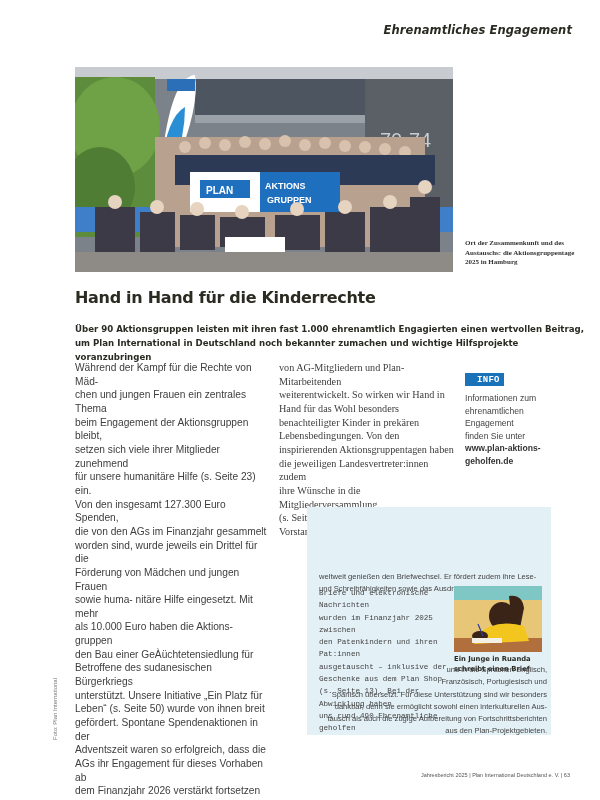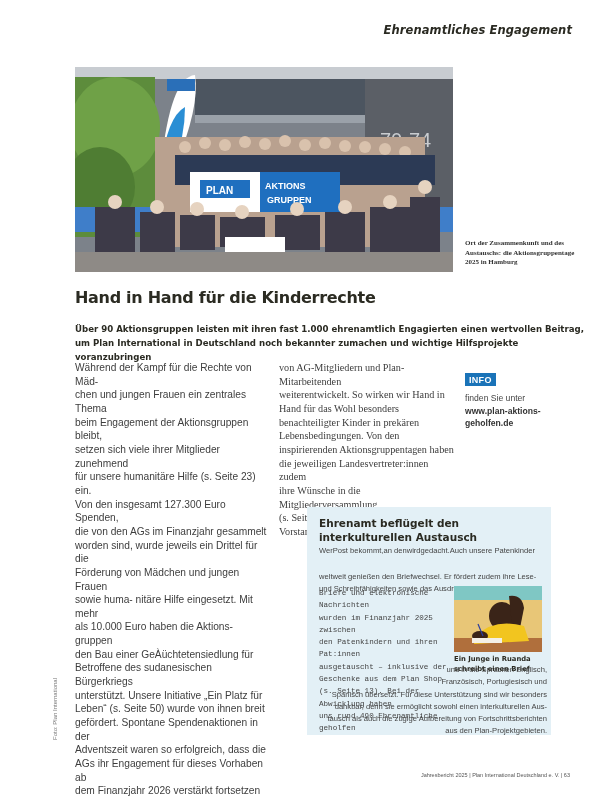--- a/index.html
+++ b/index.html
@@ -45,21 +45,21 @@
 
     .photo-credit {
       position: absolute; left: 52px; top: 740px;
       transform: rotate(-90deg); transform-origin: left top;
       font-size: 6px; color: #777; white-space: nowrap;
     }
 
     .info-badge {
       position: absolute; left: 465px; top: 373px;
       background: #1a73b8; color: #fff; font-weight: bold;
-      font-size: 9px; padding: 2px 4px 1px 4px; letter-spacing: 0.3px;
+      font-size: 9px; padding: 2px 4px 1px 12px; letter-spacing: 0.3px; font-family: Liberation Mono, monospace;
     }
     .info-text {
       position: absolute; left: 465px; top: 392px; width: 120px;
       font-size: 8.6px; line-height: 12.5px; color: #444;
     }
     .info-text .link { font-weight: bold; color: #333; display: block; }
     .info-text .pre { display: block; white-space: pre-line; }
 
     .box {
       position: absolute; left: 307px; top: 507px; width: 244px; height: 228px;
@@ -210,28 +210,29 @@
 inspirierenden Aktionsgruppentagen haben
 die jeweiligen Landesvertreter:innen zudem
 ihre Wünsche in die Mitgliederversammlung
 (s. Seite 73) getragen und mit dem Plan-
 Vorstand erörtert.</div>
 
 <div class="photo-credit">Foto: Plan International</div>
 
 <div class="info-badge">INFO</div>
 <div class="info-text">
+  <span class="pre">Informationen zum
+ehrenamtlichen
+Engagement</span>
   <span class="pre"> finden Sie unter</span>
   <span class="link pre">www.plan-aktions-
 geholfen.de</span>
 </div>
 
 <div class="box">
-  <div class="box-title">Ehrenamt beflügelt den interkulturellen Austausch</div>
-  <div class="box-text t1">WerPost bekommt,an denwirdgedacht.Auch unsere Patenkinder</div>
   <div class="box-text t2">weltweit genießen den Briefwechsel. Er fördert zudem ihre Lese-
 und Schreibfähigkeiten sowie das Ausdrucksvermögen. 270.090</div>
   <div class="box-text t3">Briefe und elektronische Nachrichten
 wurden im Finanzjahr 2025 zwischen
 den Patenkindern und ihren Pat:innen
  ausgetauscht – inklusive der
 Geschenke aus dem Plan Shop
 (s. Seite 13). Bei der Abwicklung haben
 uns rund 490 Ehrenamtliche geholfen</div>
   <div class="kid-photo">

